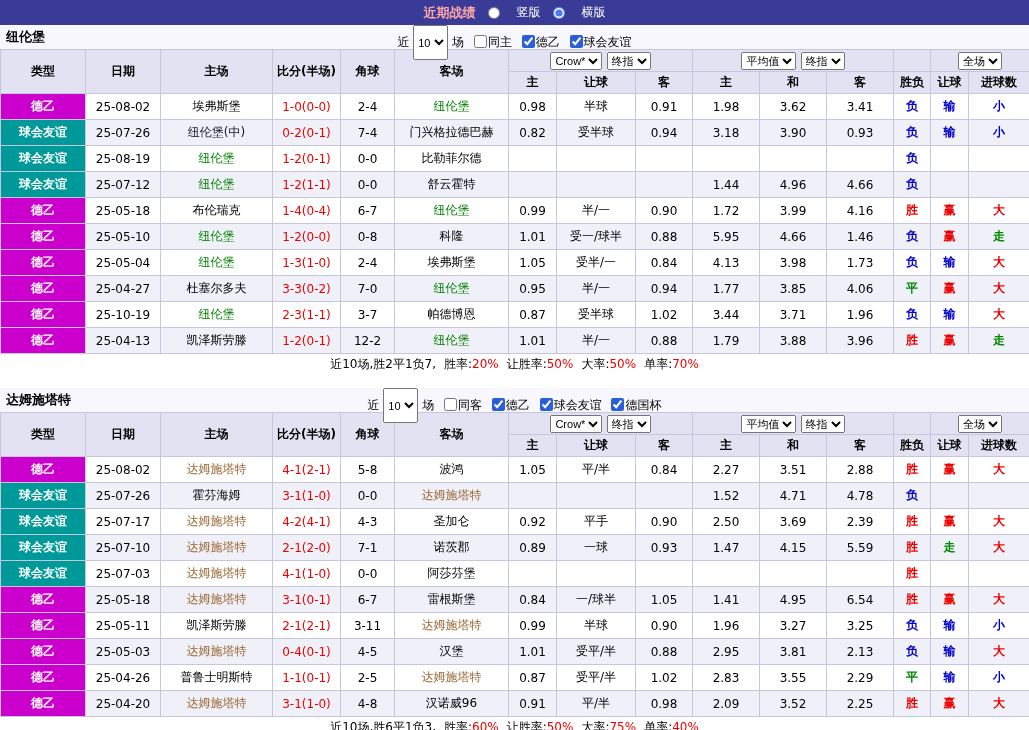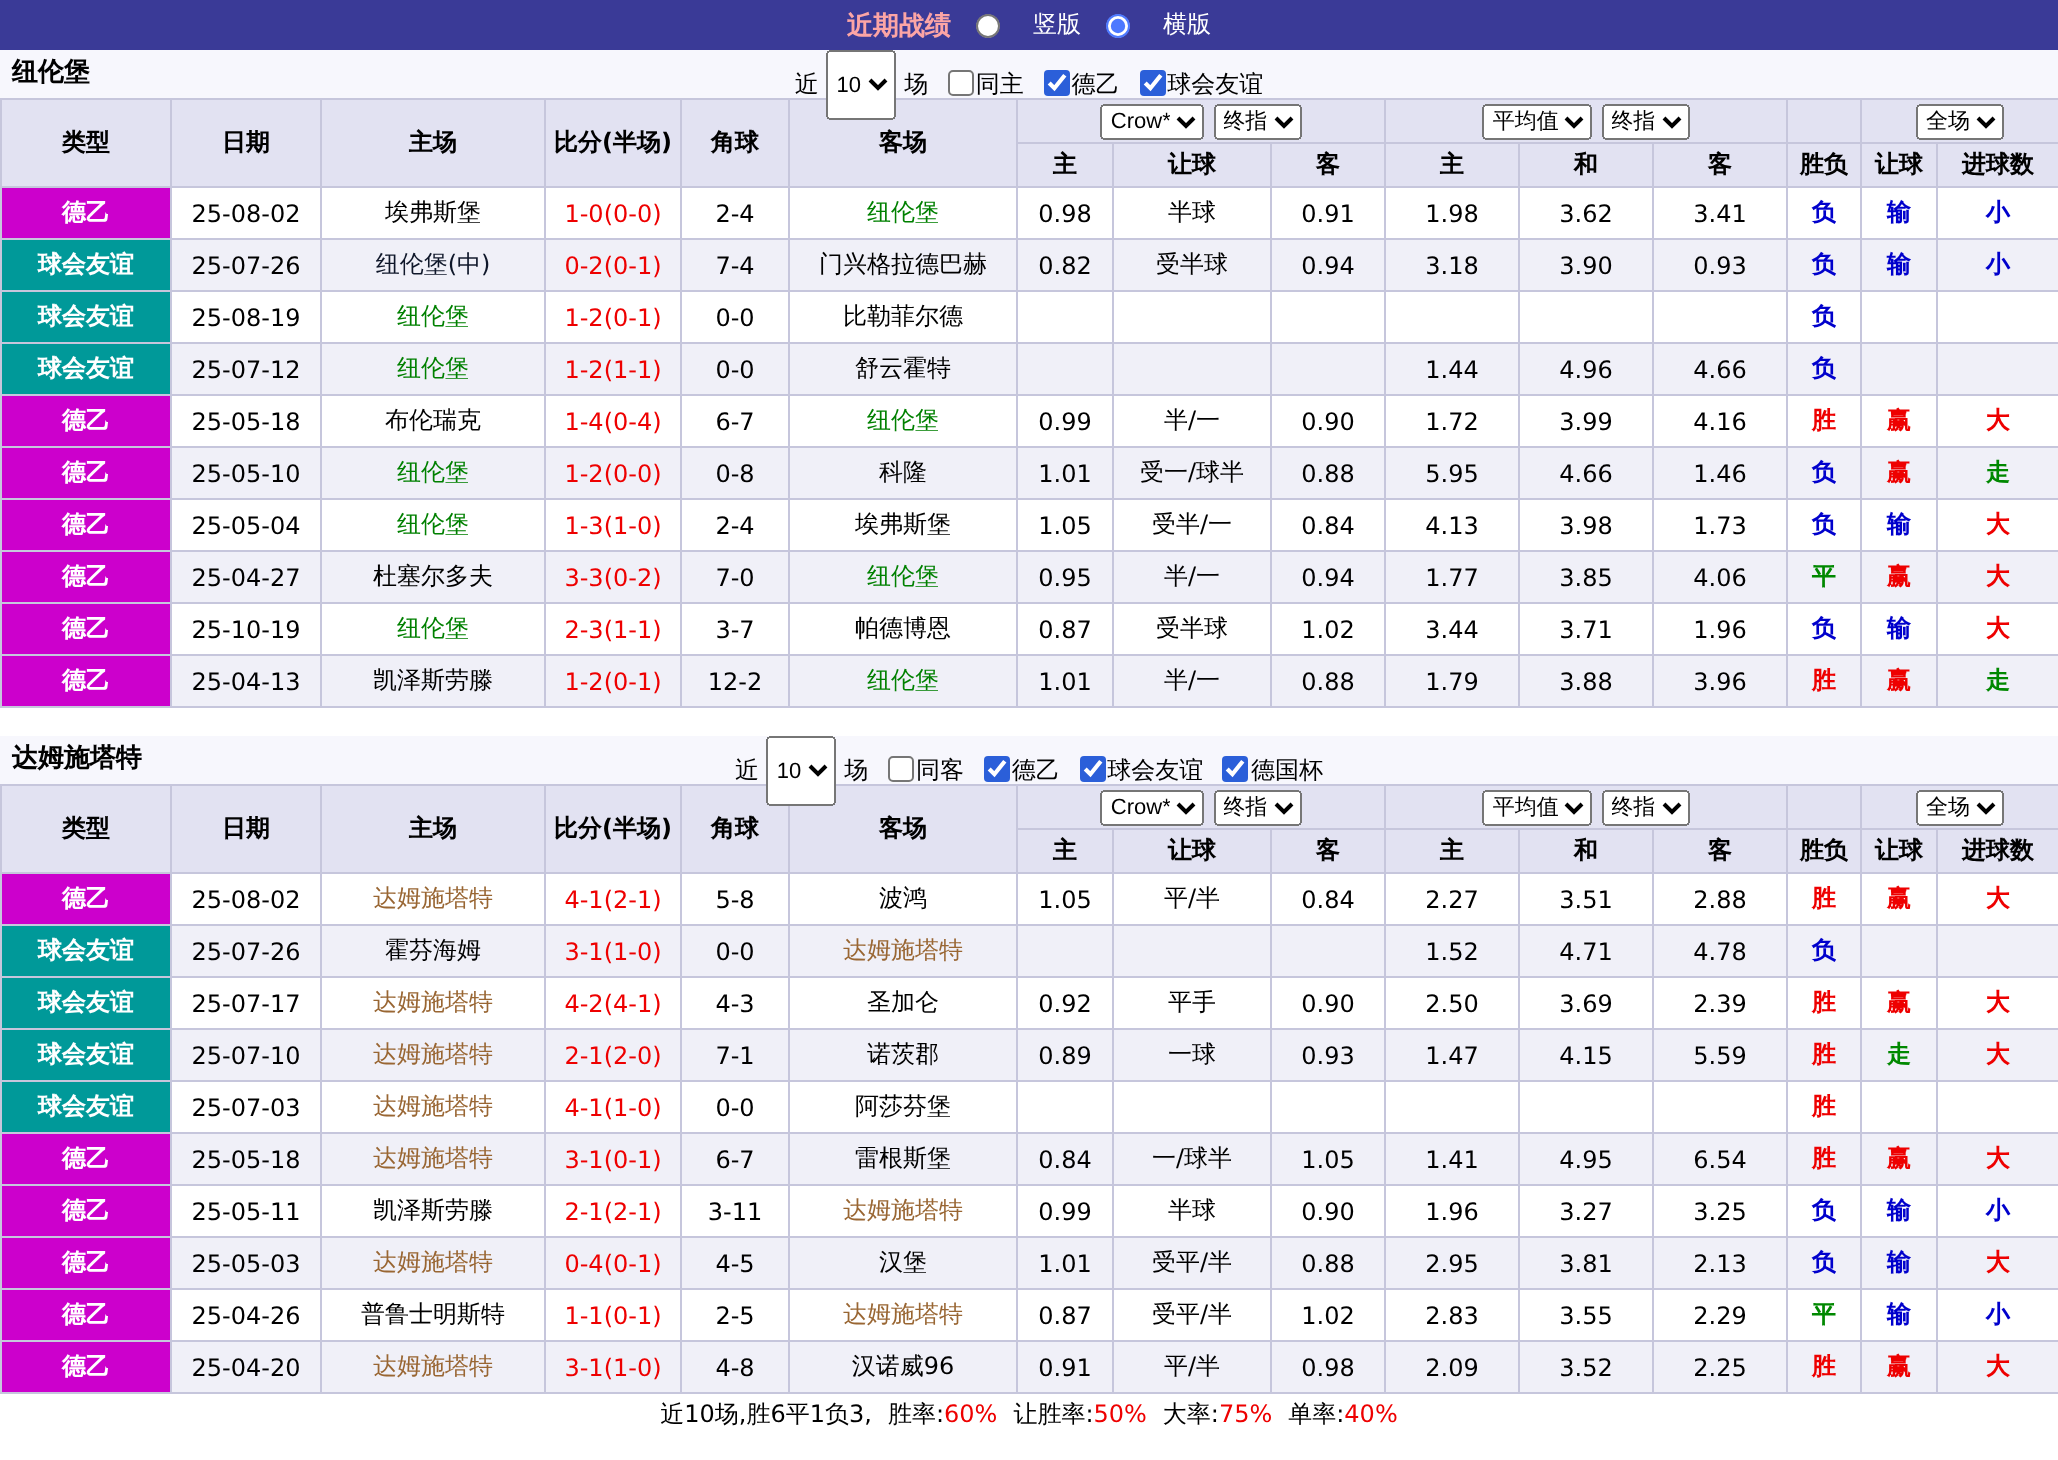--- a/index.html
+++ b/index.html
@@ -282,20 +282,23 @@
           <td>0.88</td>
           <td>1.79</td>
           <td>3.88</td>
           <td>3.96</td>
           <td class="resc" style="color: rgb(238, 0, 0);">胜</td>
           <td class="resc" style="color: rgb(238, 0, 0);">赢</td>
           <td class="resc" style="color: rgb(0, 136, 0);">走</td>
         </tr>
       </tbody>
   </table>
+  <div class="summary">
+    <span>近10场,胜2平1负7,</span><span class="stat"><span>胜率:</span><span class="stat-val">20%</span></span><span class="stat"><span>让胜率:</span><span class="stat-val">50%</span></span><span class="stat"><span>大率:</span><span class="stat-val">50%</span></span><span class="stat"><span>单率:</span><span class="stat-val">70%</span></span>
+  </div>
 </div>
 
 <div class="spacer"></div>
 
 <div class="section">
   <div class="section-head">
     <span class="team-name">达姆施塔特</span>
     <div class="controls">
       <span>近</span>
       <select><option>10</option></select>

